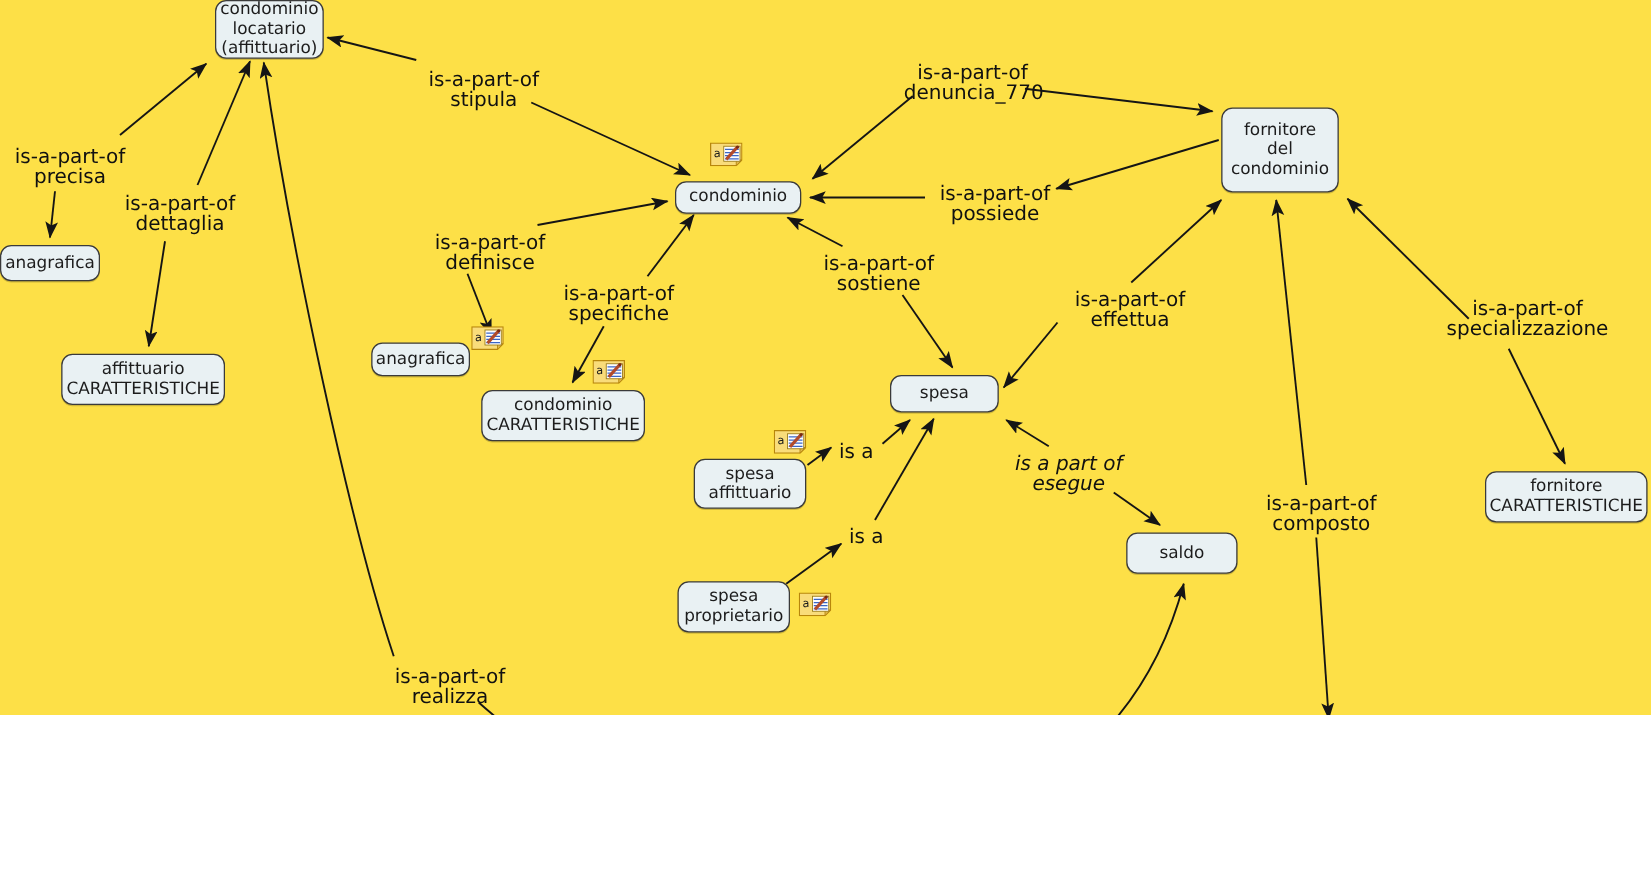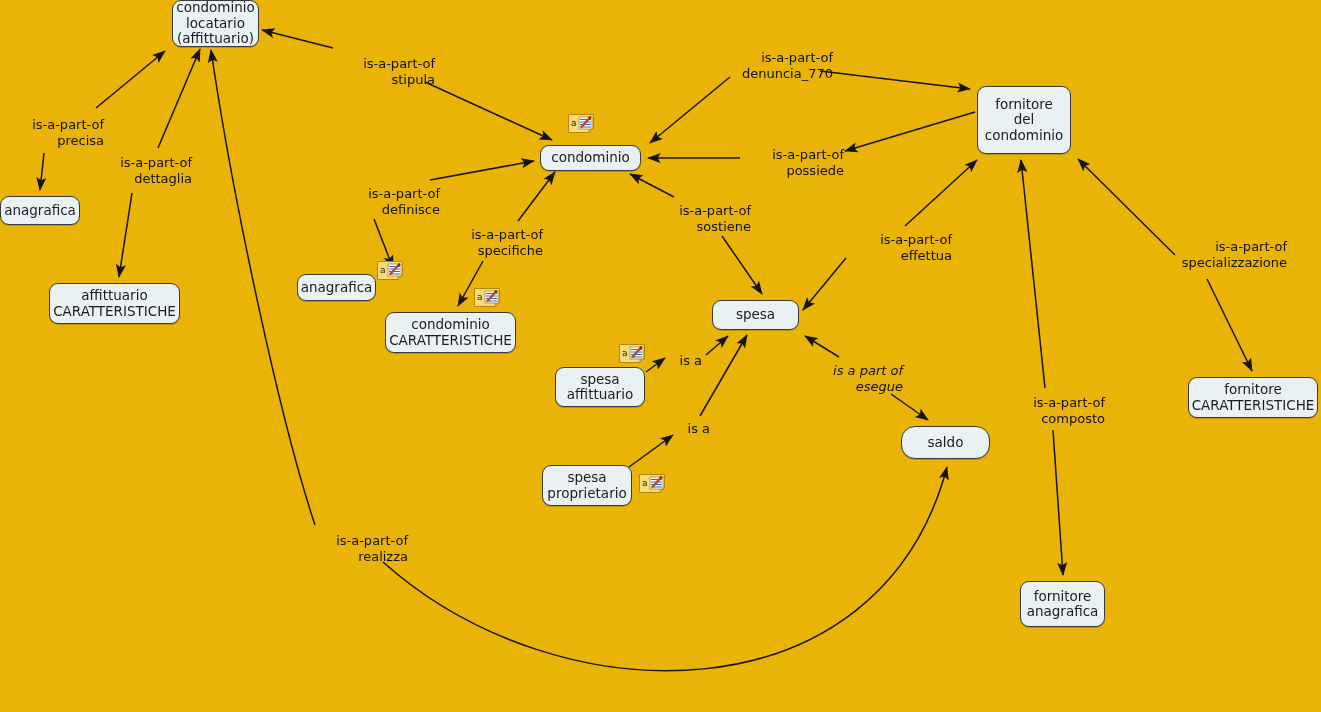--- a/index.html
+++ b/index.html
@@ -3,22 +3,22 @@
 <meta charset="utf-8">
 <style>
   html, body {
     margin: 0;
     padding: 0;
     background: #ffffff;
   }
   #canvas {
     position: relative;
     width: 1321px;
-    height: 712px;
-    background: #eab308;
+    height: 572px;
+    background: #fde047;
     overflow: hidden;
     font-family: "DejaVu Sans", "Liberation Sans", sans-serif;
   }
   #edges {
     position: absolute;
     left: 0;
     top: 0;
     width: 1321px;
     height: 712px;
     pointer-events: none;
@@ -36,23 +36,23 @@
     display: flex;
     align-items: center;
     justify-content: center;
     padding: 2px 8px;
     box-shadow: 0 1px 0 rgba(0,0,0,0.18);
   }
   .node span { display: block; white-space: pre-line; }
   .elabel {
     position: absolute;
     color: #111111;
-    font-size: 13px;
+    font-size: 16px;
     line-height: 15.5px;
-    text-align: right;
+    text-align: center;
     white-space: pre-line;
     background: transparent;
   }
   .note-icon {
     position: absolute;
     width: 26px;
     height: 19px;
   }
 </style>
 </head>
@@ -157,21 +157,21 @@
   <div class="node" style="left:555px; top:367px; width:90px; height:40px;">
     <span>spesa
 affittuario</span>
   </div>
 
   <div class="node" style="left:542px; top:465px; width:90px; height:41px;">
     <span>spesa
 proprietario</span>
   </div>
 
-  <div class="node" style="left:901px; top:426px; width:89px; height:33px;border-radius:14px;">
+  <div class="node" style="left:901px; top:426px; width:89px; height:33px;">
     <span>saldo</span>
   </div>
 
   <div class="node" style="left:1020px; top:581px; width:85px; height:46px;">
     <span>fornitore
 anagrafica</span>
   </div>
 
   <div class="node" style="left:1188px; top:377px; width:130px; height:41px;">
     <span>fornitore

